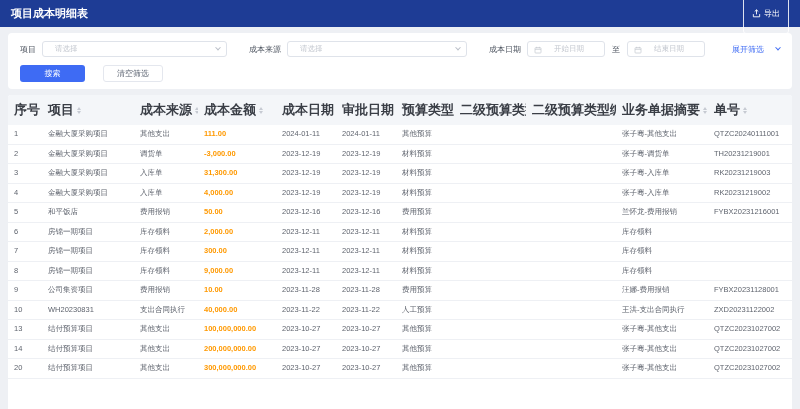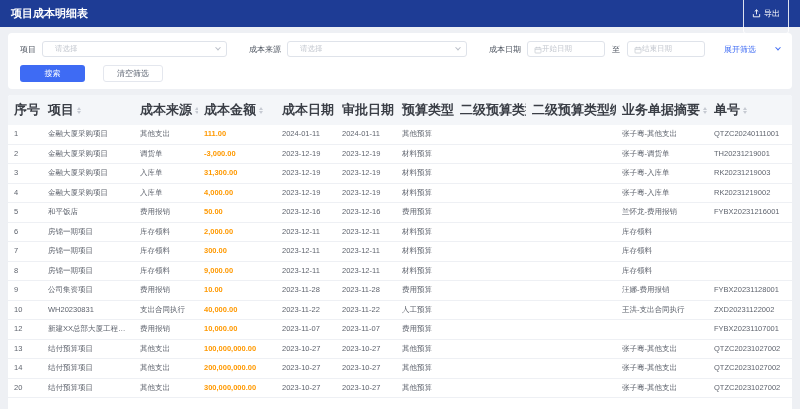--- a/index.html
+++ b/index.html
@@ -33,24 +33,24 @@
   }
   .select { justify-content:space-between;padding-left:12px; }
   .w185 { width:185px; } .w180 { width:180px; }
   .placeholder { font-size:7.5px; color:#c3c7cf; }
   .chevron {
     width:4px; height:4px; border-right:1px solid #b9bec7;
     border-bottom:1px solid #b9bec7; transform:rotate(45deg) translate(-1px,-1px);
     display:inline-block;
   }
   .chevron.blue { border-color:#3e6bf4; }
-  .date-input { width:78px; gap:0; }
+  .date-input { width:78px; gap:12px; }
   .to-sep { font-size:8px; color:#4e5560; margin:0 7px; }
   .expand-link {
-    margin-left:auto; display:flex; align-items:center; gap:20px;
+    margin-left:auto; display:flex; align-items:center; gap:12px;
     color:#3e6bf4; font-size:8px; cursor:pointer; text-decoration:none;
     white-space:nowrap;
   }
   .btn-row { margin-top:8px; display:flex; align-items:center; gap:18px; }
   .btn {
     font-size:8px; border-radius:3px; cursor:pointer; font-family:inherit;
     height:17px; display:flex; align-items:center; justify-content:center;
   }
   .btn.primary { background:#3e6bf4; color:#fff; border:none; width:65px; }
   .btn.plain { background:#fff; color:#5a6270; border:1px solid #e4e7ee; width:60px; }
@@ -305,33 +305,20 @@
             <td class="amount">40,000.00</td>
             <td>2023-11-22</td>
             <td>2023-11-22</td>
             <td>人工预算</td>
             <td></td>
             <td></td>
             <td>王洪-支出合同执行</td>
             <td>ZXD20231122002</td>
           </tr>
           <tr>
-            <td>12</td>
-            <td>新建XX总部大厦工程二期</td>
-            <td>费用报销</td>
-            <td class="amount">10,000.00</td>
-            <td>2023-11-07</td>
-            <td>2023-11-07</td>
-            <td>费用预算</td>
-            <td></td>
-            <td></td>
-            <td></td>
-            <td>FYBX20231107001</td>
-          </tr>
-          <tr>
             <td>13</td>
             <td>结付预算项目</td>
             <td>其他支出</td>
             <td class="amount">100,000,000.00</td>
             <td>2023-10-27</td>
             <td>2023-10-27</td>
             <td>其他预算</td>
             <td></td>
             <td></td>
             <td>张子骞-其他支出</td>

